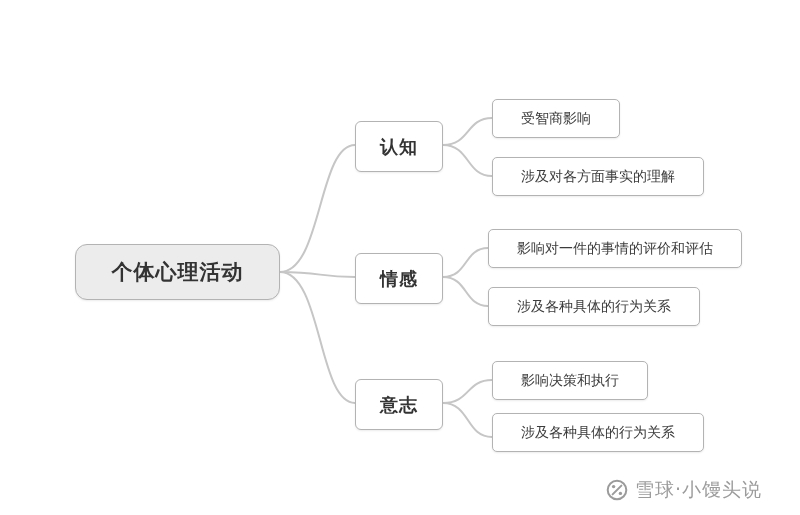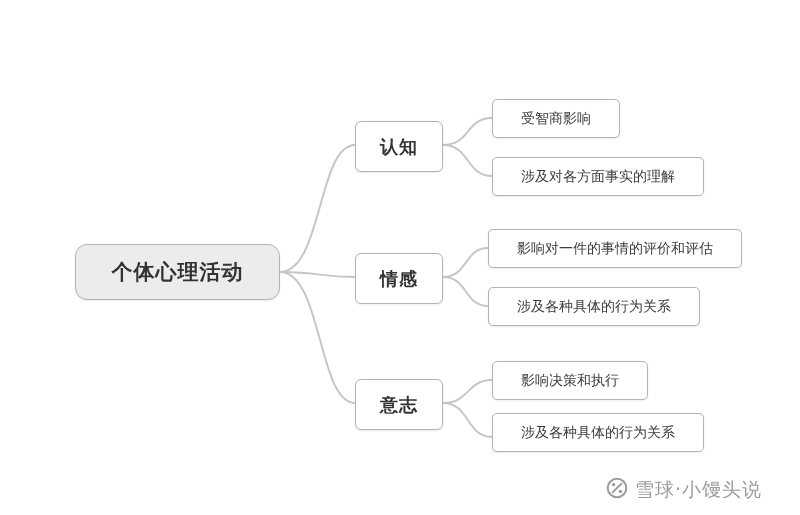--- a/index.html
+++ b/index.html
@@ -69,21 +69,21 @@
   .n-leaf-0-1 { left: 492px; top: 157px; }
   .n-leaf-1-0 { left: 488px; top: 229px; }
   .n-leaf-1-1 { left: 488px; top: 287px; }
   .n-leaf-2-0 { left: 492px; top: 361px; }
   .n-leaf-2-1 { left: 492px; top: 413px; }
   .watermark {
     position: absolute;
     right: 38px;
     bottom: 12px;
     display: flex;
-    align-items: flex-start;
+    align-items: center;
     gap: 7px;
     color: #9b9b9b;
   }
   .watermark .wm-text {
     font-size: 19px;
     letter-spacing: 1px;
   }
 </style>
 </head>
 <body>

